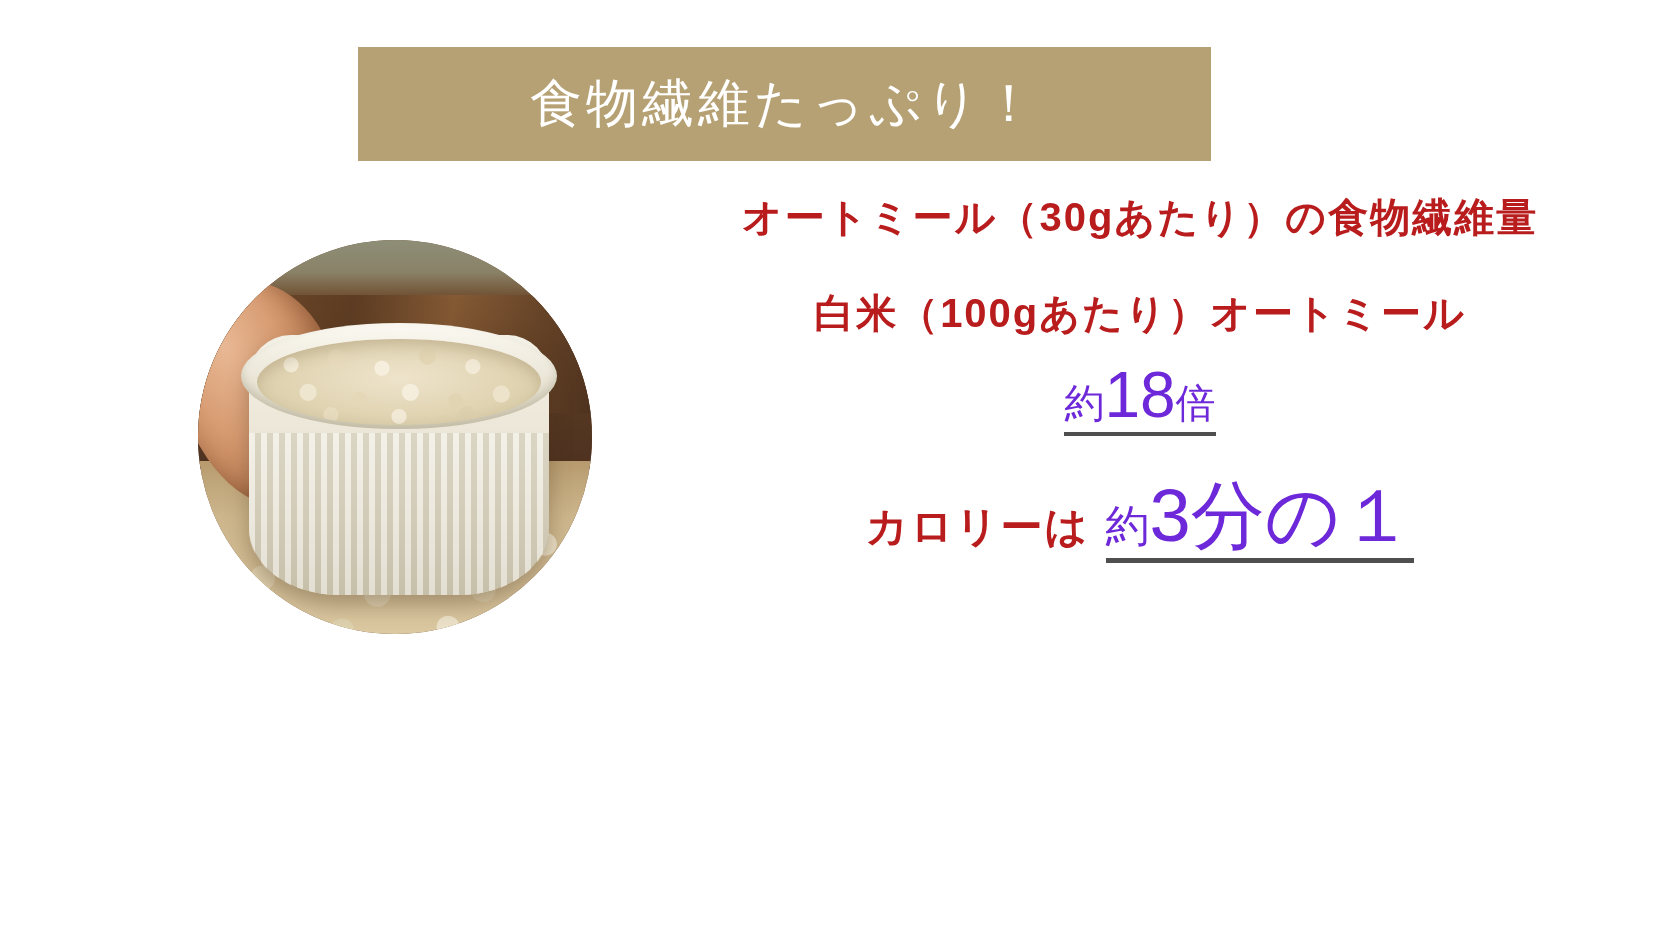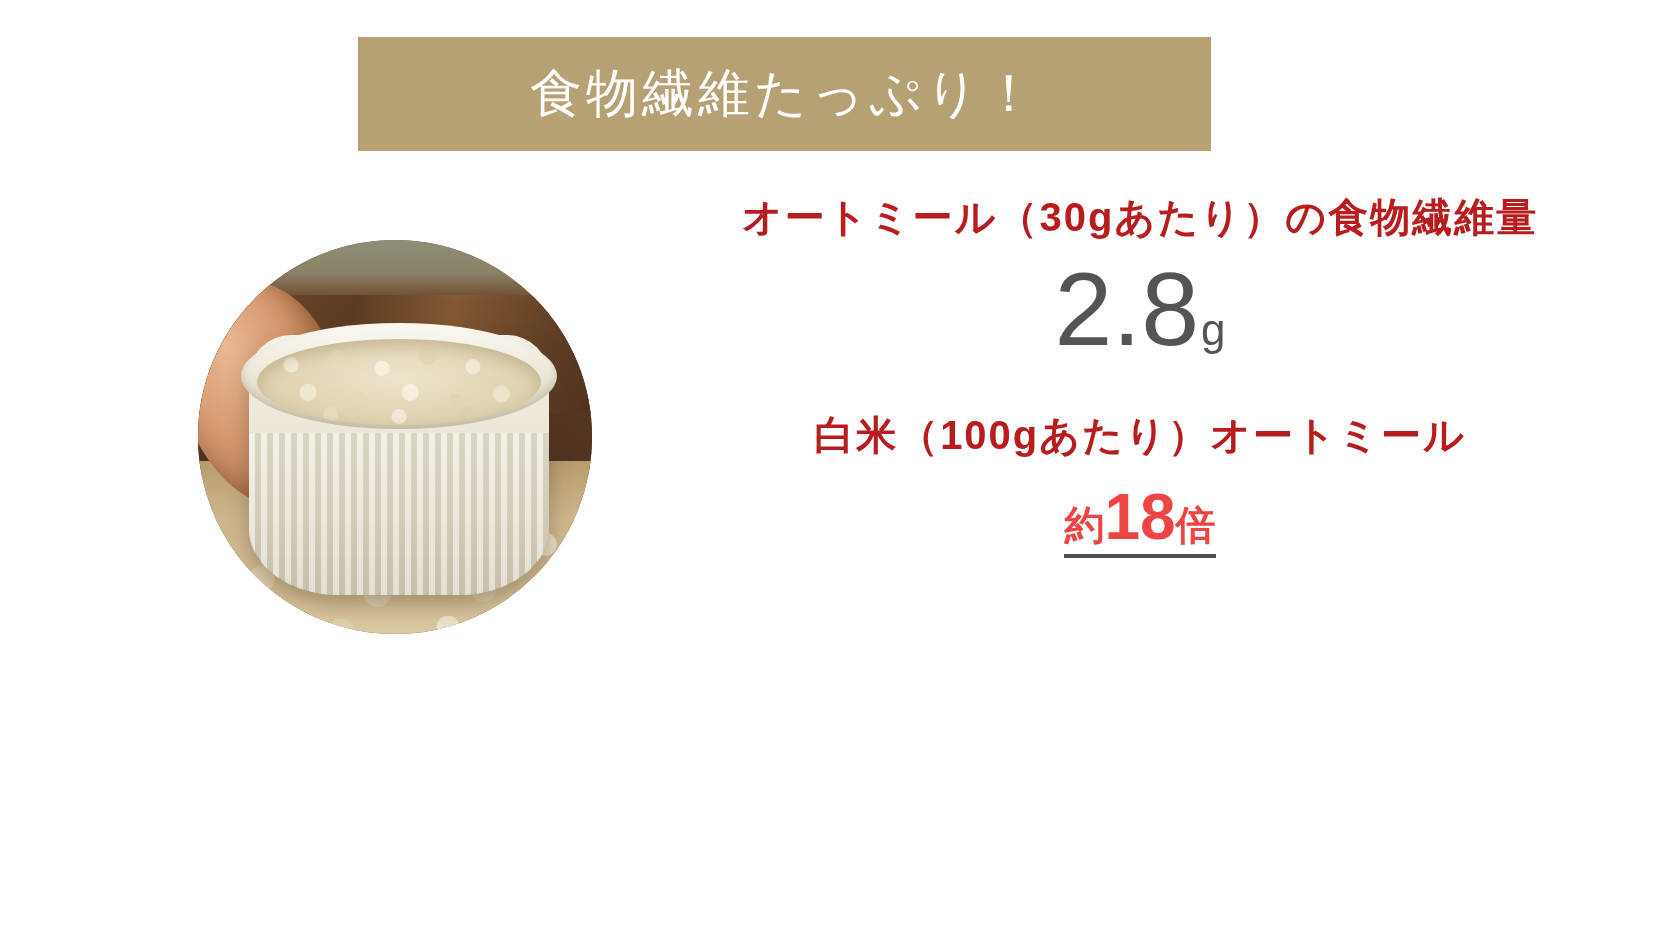--- a/index.html
+++ b/index.html
@@ -20,21 +20,21 @@
     position: relative;
     width: 1672px;
     height: 938px;
     background: #ffffff;
   }
 
   
   .banner {
     position: absolute;
     left: 358px;
-    top: 37px;
+    top: 47px;
     width: 853px;
     height: 114px;
     background: #b5a173;
     display: flex;
     align-items: center;
     justify-content: center;
   }
   .banner-text {
     font-family: "Liberation Serif", "DejaVu Serif", serif;
     font-size: 52px;
@@ -216,22 +216,22 @@
     margin: 52px 0 0 0;
   }
 
   .row-multiplier {
     margin: 26px 0 0 0;
     display: flex;
     align-items: baseline;
     justify-content: center;
   }
   .emph {
-    color: #ef4444;
-    font-weight: 700;
+    color: #6d28d9;
+    font-weight: 400;
     border-bottom: 4px solid #4f4f4f;
     line-height: 1.08;
     padding-bottom: 2px;
     white-space: nowrap;
     display: inline-block;
   }
   .emph .sm { font-size: 40px; }
   .emph .lg { font-size: 64px; }
 
   .row-calorie {
@@ -266,28 +266,30 @@
       </div>
       <div class="ph-rim"></div>
       <div class="ph-oats"></div>
     </div>
   </div>
 
   <div class="content">
 
     <p class="label-coral row-fiber-label">オートミール（30gあたり）の食物繊維量</p>
 
-    <div class="row-value">
-      <span class="value-number">2.8</span>
-      <span class="value-unit">g</span>
-    </div>
 
     <p class="label-coral row-rice-label">白米（100gあたり）オートミール</p>
 
     <div class="row-multiplier">
       <span class="emph">
         <span class="sm">約</span><span class="lg">18</span><span class="sm">倍</span>
       </span>
     </div>
 
+    <div class="row-calorie">
+      <span class="label-coral calorie-label">カロリーは</span>
+      <span class="emph emph-big">
+        <span class="sm">約</span><span class="lg">3分の１</span>
+      </span>
+    </div>
 
   </div>
 </div>
 
 </body></html>

